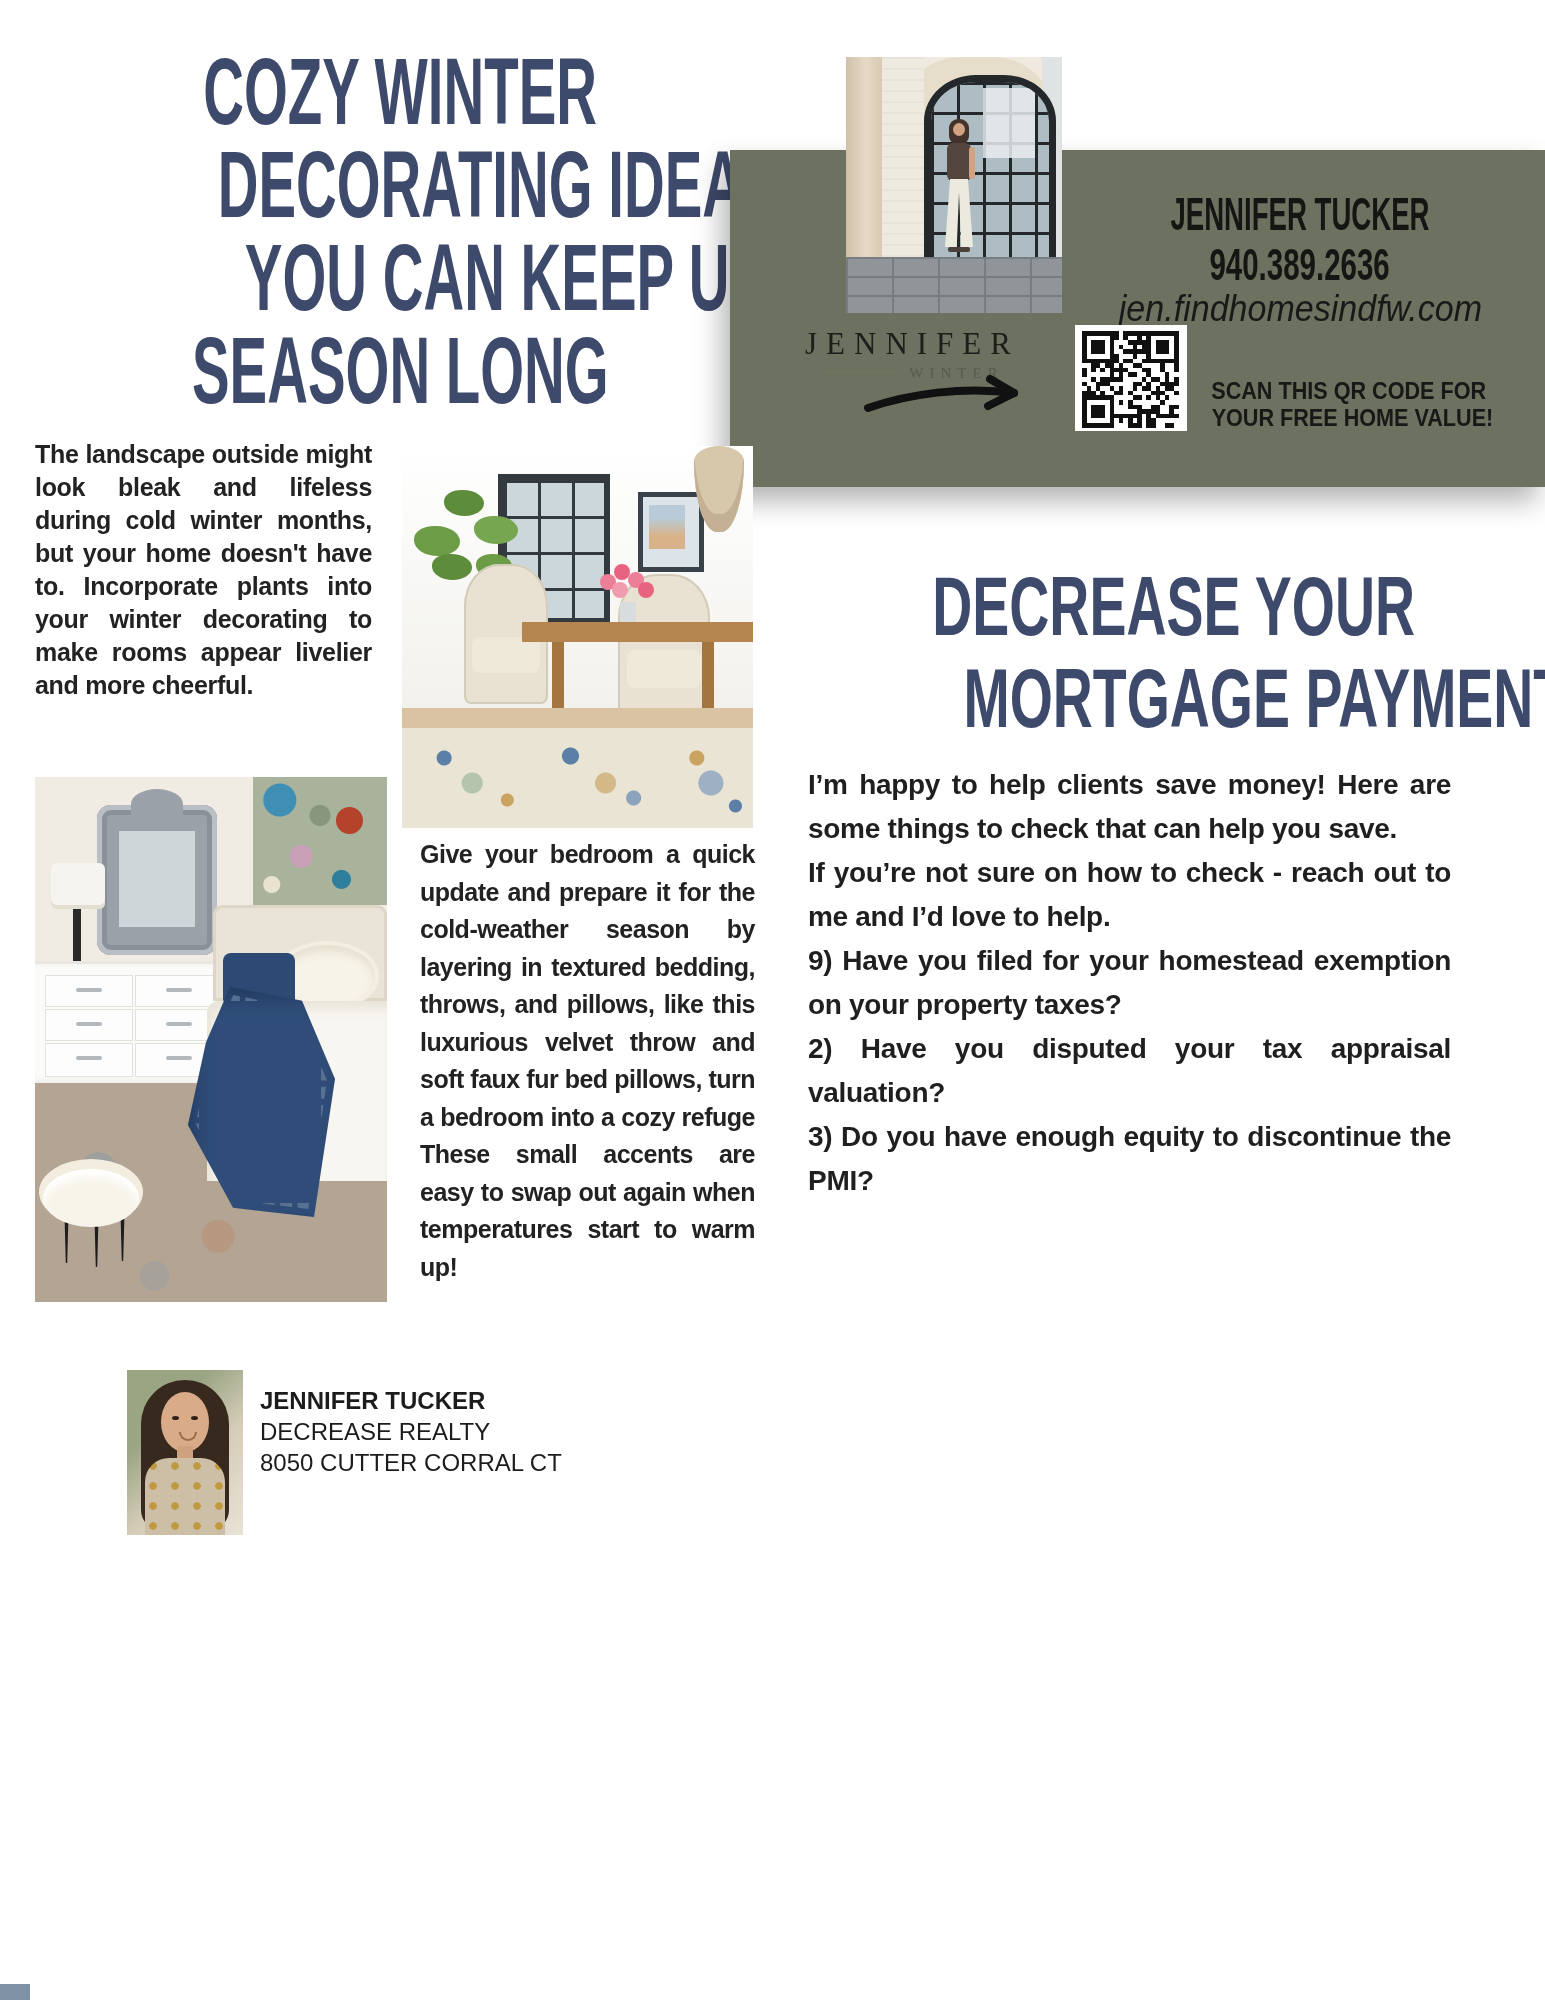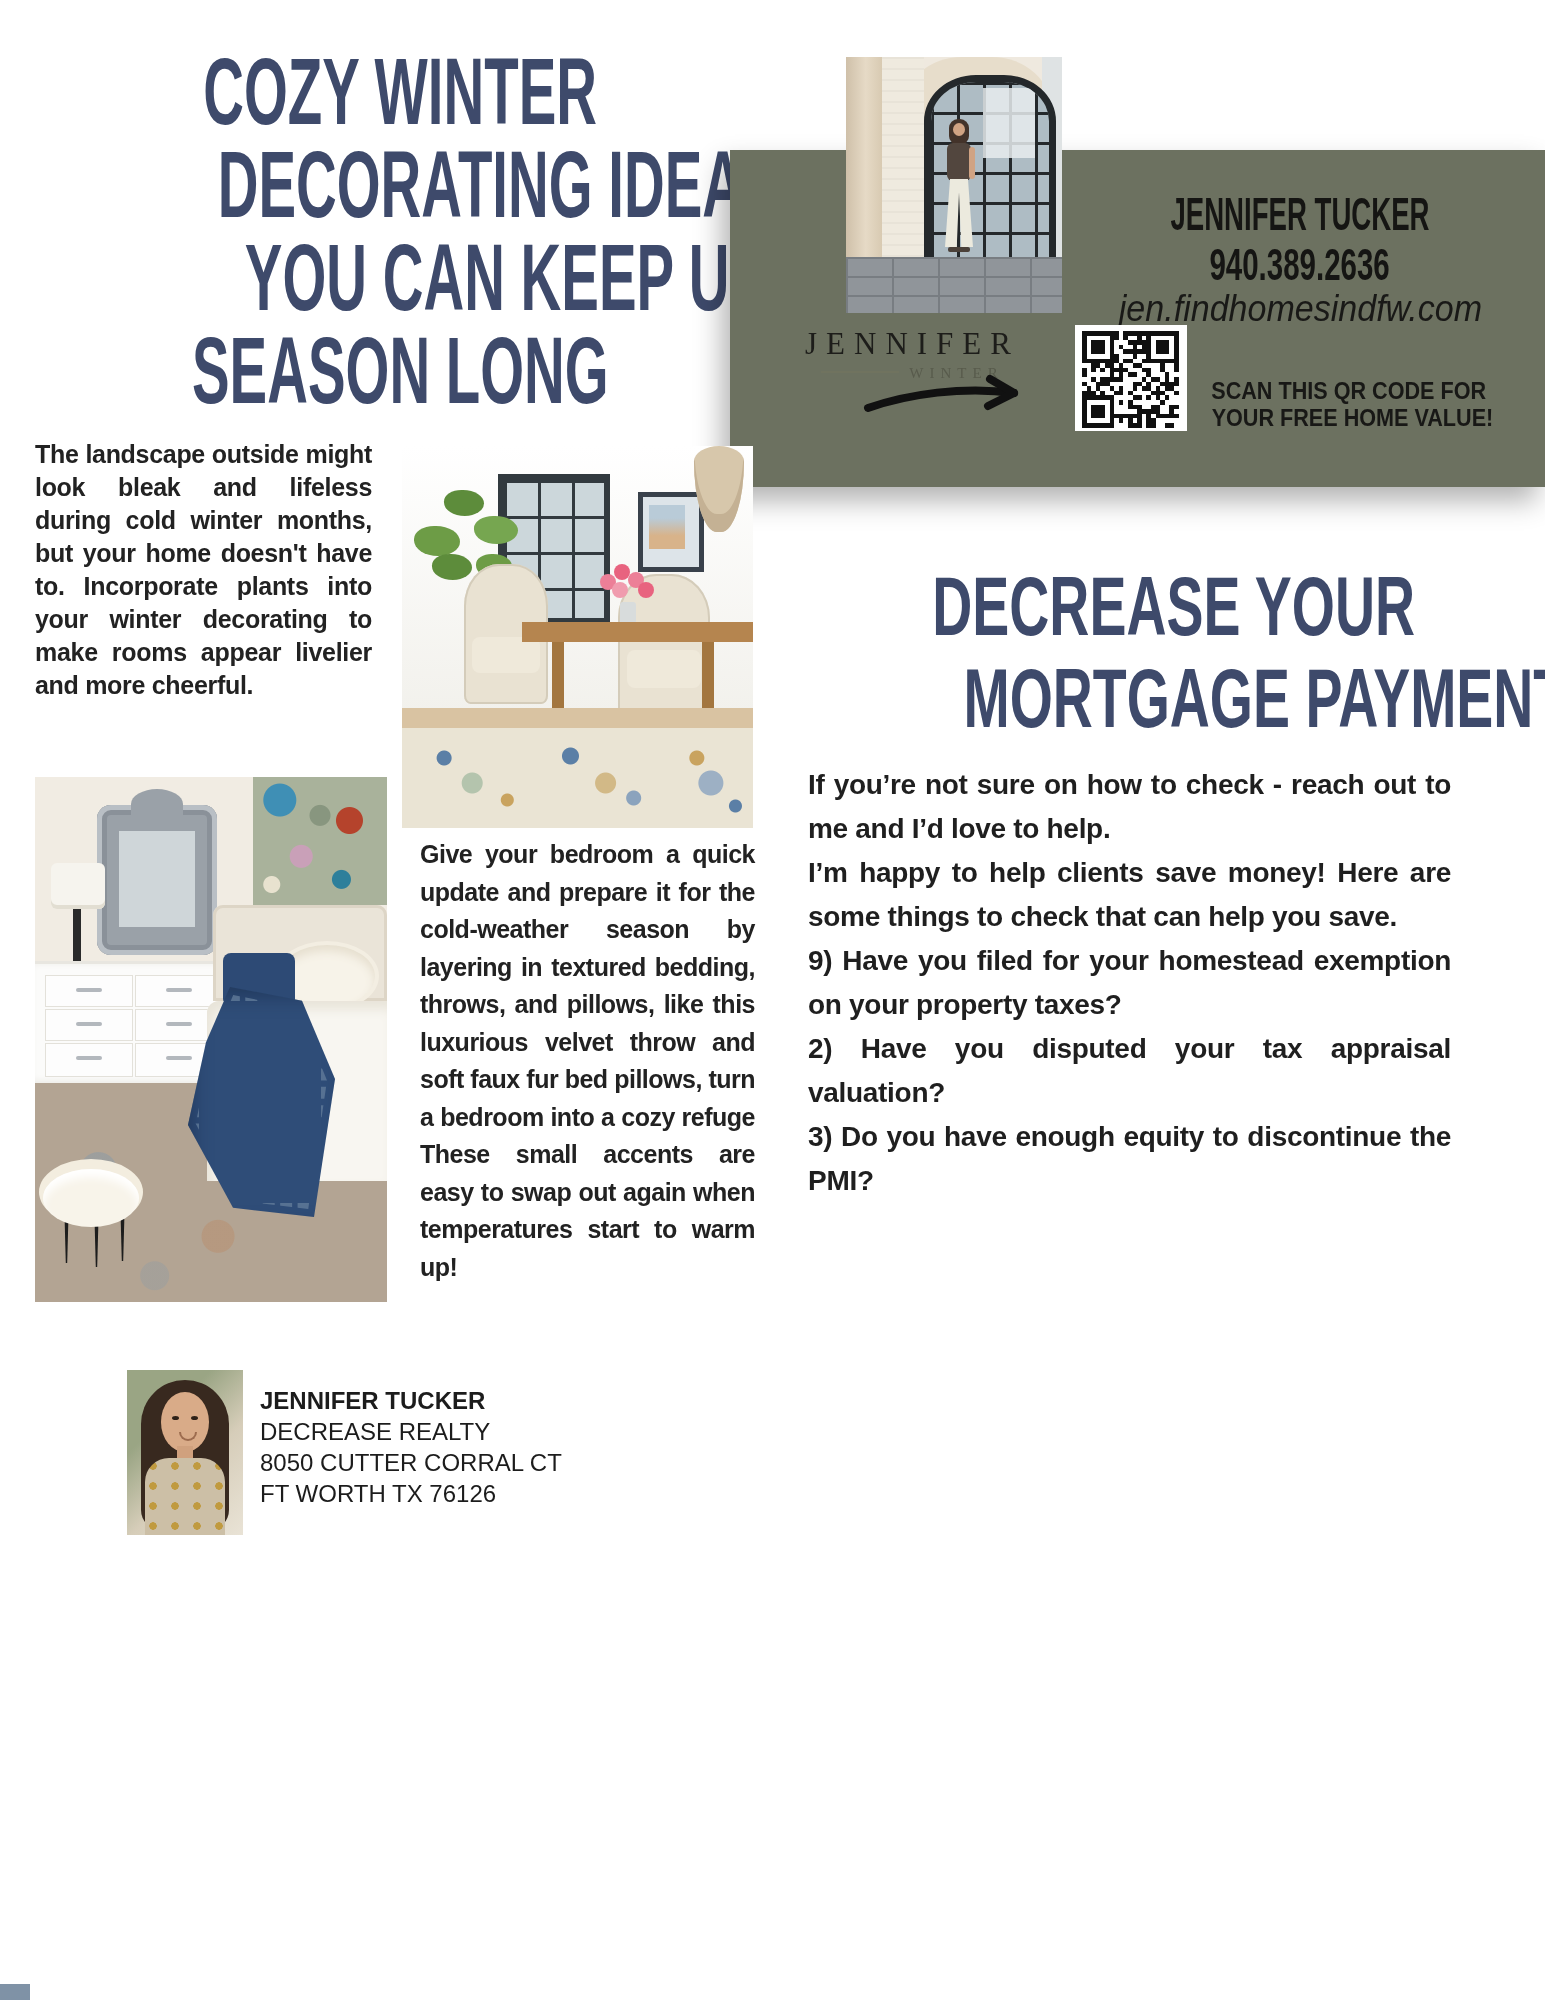--- a/index.html
+++ b/index.html
@@ -568,37 +568,36 @@
   </div>
 
   <div class="abs para para2">Give your bedroom a quick update and prepare it for the cold-weather season by layering in textured bedding, throws, and pillows, like this luxurious velvet throw and soft faux fur bed pillows, turn a bedroom into a cozy refuge These small accents are easy to swap out again when temperatures start to warm up!</div>
 
   <div class="abs subhead">
     <span class="ln"><span class="cx s66">DECREASE YOUR</span></span>
     <span class="ln"><span class="cx s66">MORTGAGE PAYMENT</span></span>
   </div>
 
   <div class="abs right-body">
+    <p>I’m happy to help clients save money! Here are some things to check that can help you save.</p>
     <p>If you’re not sure on how to check - reach out to me and I’d love to help.</p>
-    <p>I’m happy to help clients save money! Here are some things to check that can help you save.</p>
     <p>9) Have you filed for your homestead exemption on your property taxes?</p>
     <p>2) Have you disputed your tax appraisal valuation?</p>
     <p>3) Do you have enough equity to discontinue the PMI?</p>
   </div>
 
   <div class="abs headshot">
     <div class="abs hs-hair"></div>
     <div class="abs hs-face"></div>
     <div class="abs hs-eye" style="left:45px;top:46px;"></div>
     <div class="abs hs-eye" style="left:64px;top:46px;"></div>
     <div class="abs hs-smile"></div>
     <div class="abs hs-neck"></div>
     <div class="abs hs-blouse"></div>
   </div>
   <div class="abs footer-text">
     <div class="b">JENNIFER TUCKER</div>
     <div>DECREASE REALTY</div>
     <div>8050 CUTTER CORRAL CT</div>
-    <div>FT WORTH TX 76126</div>
   </div>
 
   <div class="abs corner-sliver"></div>
 </div>
 
 </body></html>

